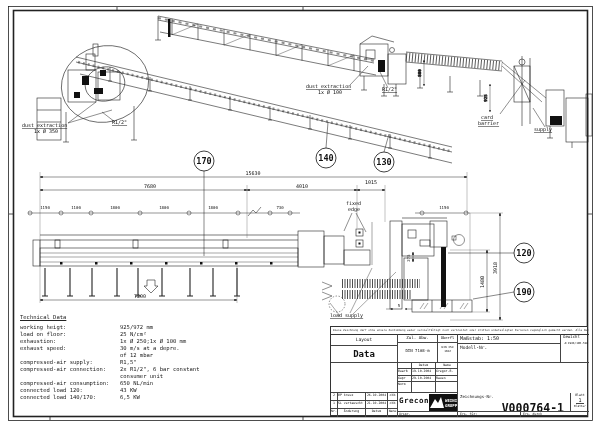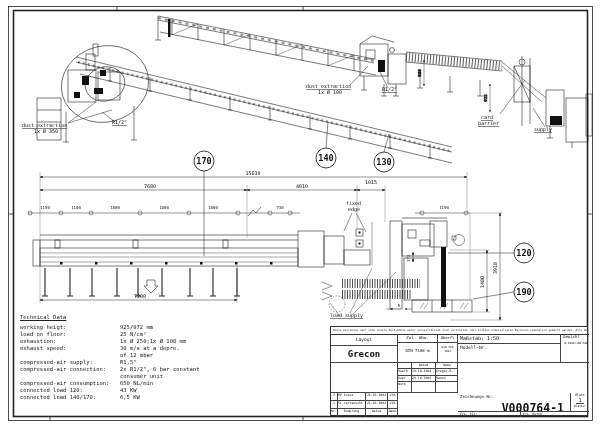--- a/index.html
+++ b/index.html
@@ -350,21 +350,21 @@
   <div class="row">
         <span class="l">connected load 140/170:</span>
         <span class="v">6,5 KW</span>
       </div>
 </div>
 
 <div class="abs tb">
   <div class="disc">Diese Zeichnung darf ohne unsere Zustimmung weder vervielfältigt noch verbreitet oder dritten unbeteiligten Personen zugänglich gemacht werden. Alle Rechte vorbehalten.</div>
 
   <div class="cell bb br c" style="left:0;top:7px;width:67px;height:12px;line-height:12px;font-size:4.5px;">Layout</div>
-  <div class="cell bb br c owens" style="left:0;top:19px;width:67px;height:17px;">Grecon</div>
+  <div class="cell bb br c owens" style="left:0;top:19px;width:67px;height:17px;">Data</div>
   <div class="cell bb br" style="left:0;top:36px;width:67px;height:30px;"></div>
 
   <div class="cell tiny" style="left:0;top:66px;width:67px;height:24px;">
     <div class="cell bb" style="left:0;top:0;width:67px;height:8px;">
       <span class="cell br c" style="left:0;top:0;width:7px;height:8px;">2</span>
       <span class="cell br" style="left:7px;top:0;width:28px;height:8px;">BP kreuz</span>
       <span class="cell br c" style="left:35px;top:0;width:22px;height:8px;">26.10.2004</span>
       <span class="cell br c" style="left:57px;top:0;width:10px;height:8px;">ckb</span>
     </div>
     <div class="cell bb" style="left:0;top:8px;width:67px;height:8px;">
@@ -406,20 +406,34 @@
       <span class="cell br" style="left:0;top:0;width:14px;height:6.5px;">Gepr</span>
       <span class="cell br" style="left:14px;top:0;width:24px;height:6.5px;">29.10.2004</span>
       <span class="cell" style="left:38px;top:0;width:22px;height:6.5px;">Rauen</span>
     </div>
     <div class="cell" style="left:0;top:19px;width:60px;height:11px;">
       <span class="cell br" style="left:0;top:0;width:14px;height:11px;">Norm</span>
       <span class="cell br" style="left:14px;top:0;width:24px;height:11px;"></span>
     </div>
   </div>
 
+  <div class="cell br" style="left:67px;top:66px;width:60px;height:24px;">
+    <div class="cell" style="left:1px;top:3px;width:30px;height:12px;">
+      <span class="logo-grecon">Grecon</span>
+    </div>
+    <div class="cell" style="left:31px;top:1px;width:28px;height:17px;">
+      <svg width="28" height="17" viewBox="0 0 28 17">
+        <rect x="0" y="0" width="28" height="17" fill="#111"></rect>
+        <polygon points="1,14 6,5 9,9 12,3 15,14" fill="#fff"></polygon>
+        <text x="16" y="8" font-size="4" fill="#fff" font-family="DejaVu Sans Mono, monospace" font-weight="bold">WEINIG</text>
+        <text x="16" y="13" font-size="4" fill="#fff" font-family="DejaVu Sans Mono, monospace" font-weight="bold">GRUPPE</text>
+      </svg>
+    </div>
+    <div class="cell bt tiny" style="left:0;top:18px;width:60px;height:6px;padding-left:1px;">Urspr.</div>
+  </div>
 
   <div class="cell bb" style="left:127px;top:7px;width:103px;height:29px;border-right:0.5px solid #444;">
     <div style="font-size:5px;border-bottom:0.5px solid #444;height:9px;line-height:9px;padding-left:2px;">Maßstab: 1:50</div>
     <div style="font-size:4.5px;padding-left:2px;margin-top:1px;">Modell-Nr.</div>
   </div>
   <div class="cell bb" style="left:230px;top:7px;width:28px;height:29px;">
     <div style="font-size:4px;padding-left:2px;">Gewicht</div>
     <div class="microtxt" style="text-align:right;padding-right:1px;margin-top:2px;">A:1906/185.52A</div>
   </div>
 

